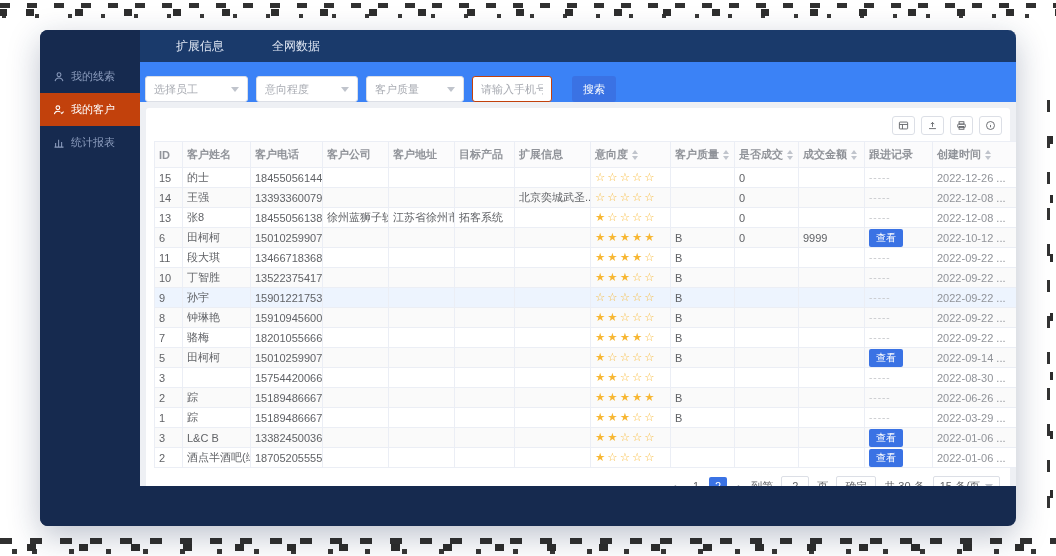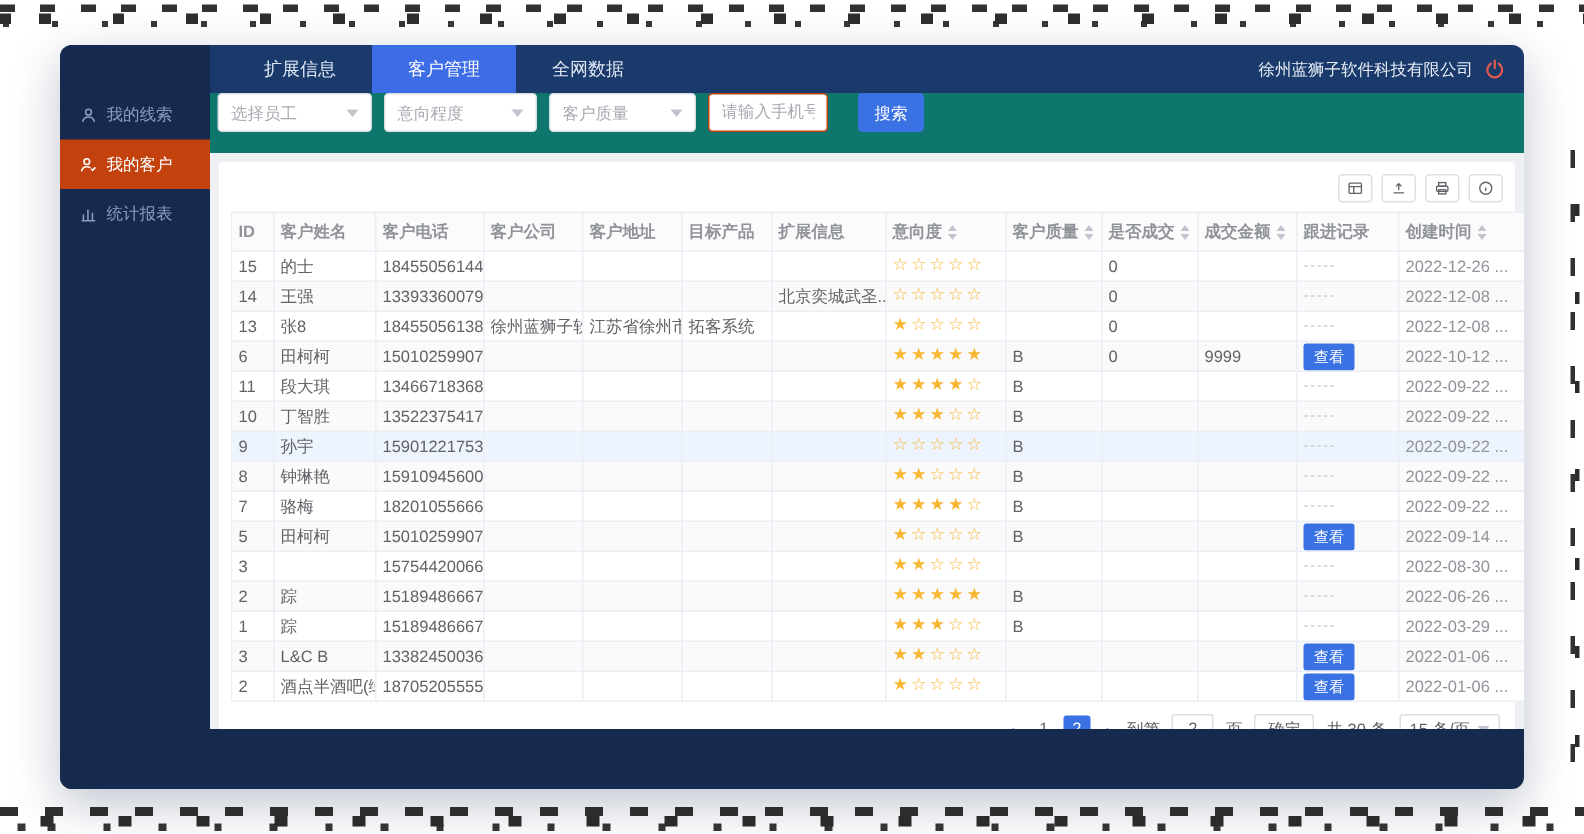--- a/index.html
+++ b/index.html
@@ -56,21 +56,21 @@
   .tabs { display:flex; height:32px; margin-left:12px; }
   .tab { width:96px; display:flex; align-items:center; justify-content:center;
     color:#dfe6f3; font-size:12px; cursor:pointer; }
   .tab.active { background:#3d6de6; color:#fff; }
   .topbar-right { margin-left:auto; display:flex; align-items:center; gap:7px;
     padding-right:12px; color:#e8edf7; font-size:11px; }
   .power { width:15px; height:15px; display:inline-flex; cursor:pointer; }
   .power svg { width:15px; height:15px; }
 
   
-  .filterbar { flex:0 0 40px; background:#0f766e; display:flex; align-items:flex-start; gap:8px; padding-left:5px; }
+  .filterbar { flex:0 0 40px; background:#3b82f6; display:flex; align-items:flex-end; gap:8px; padding-left:5px; }
   .select { height:26px; border:1px solid #dcdfe6; border-radius:3px; background:#fff;
     display:flex; align-items:center; justify-content:space-between; padding:0 8px;
     font-size:11px; color:#a8abb2; cursor:pointer; }
   .sel-emp { width:103px; } .sel-int { width:102px; } .sel-qua { width:98px; }
   .caret { width:0; height:0; border-left:4px solid transparent; border-right:4px solid transparent;
     border-top:5px solid #c0c4cc; }
   .phone-input { width:80px; height:26px; border:1px solid #c2410c; border-radius:3px;
     font-size:11px; padding:0 8px; color:#606266; outline:none; }
   .phone-input::placeholder { color:#a8abb2; }
   .search-btn { height:26px; width:44px; margin-left:12px; background:#3a72e4; color:#fff;
@@ -161,32 +161,22 @@
           <span>统计报表</span>
         </div>
       </div>
   </div>
 
   <div class="main">
 
     <div class="topbar">
       <div class="tabs" id="tabs">
           <div class="tab">扩展信息</div>
-          <div class="tab active">客户管理</div>
           <div class="tab">全网数据</div>
         </div>
-      <div class="topbar-right">
-        <span>徐州蓝狮子软件科技有限公司</span>
-        <span class="power">
-          <svg viewBox="0 0 16 16" fill="none" stroke="#e25b4e" stroke-width="1.6" stroke-linecap="round">
-            <path d="M5.1 3.7a5.3 5.3 0 1 0 5.8 0"></path>
-              <path d="M8 1.5v5.3"></path>
-          </svg>
-        </span>
-      </div>
     </div>
 
     <div class="filterbar">
       <div class="select sel-emp">
         <span>选择员工</span>
         <span class="caret"></span>
       </div>
       <div class="select sel-int">
         <span>意向程度</span>
         <span class="caret"></span>

